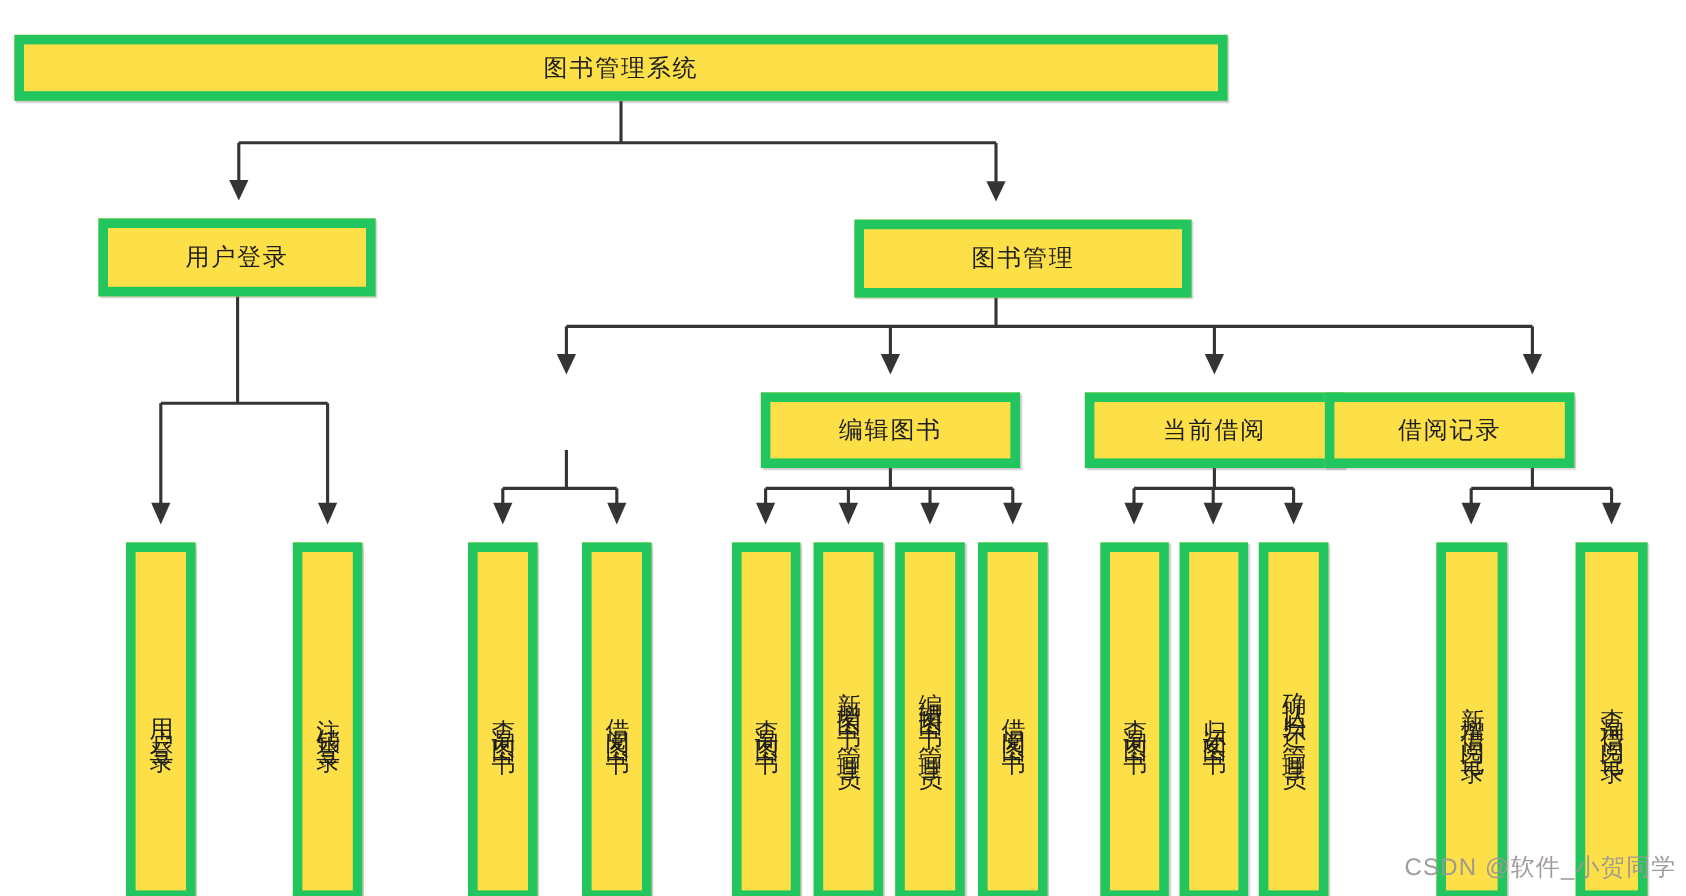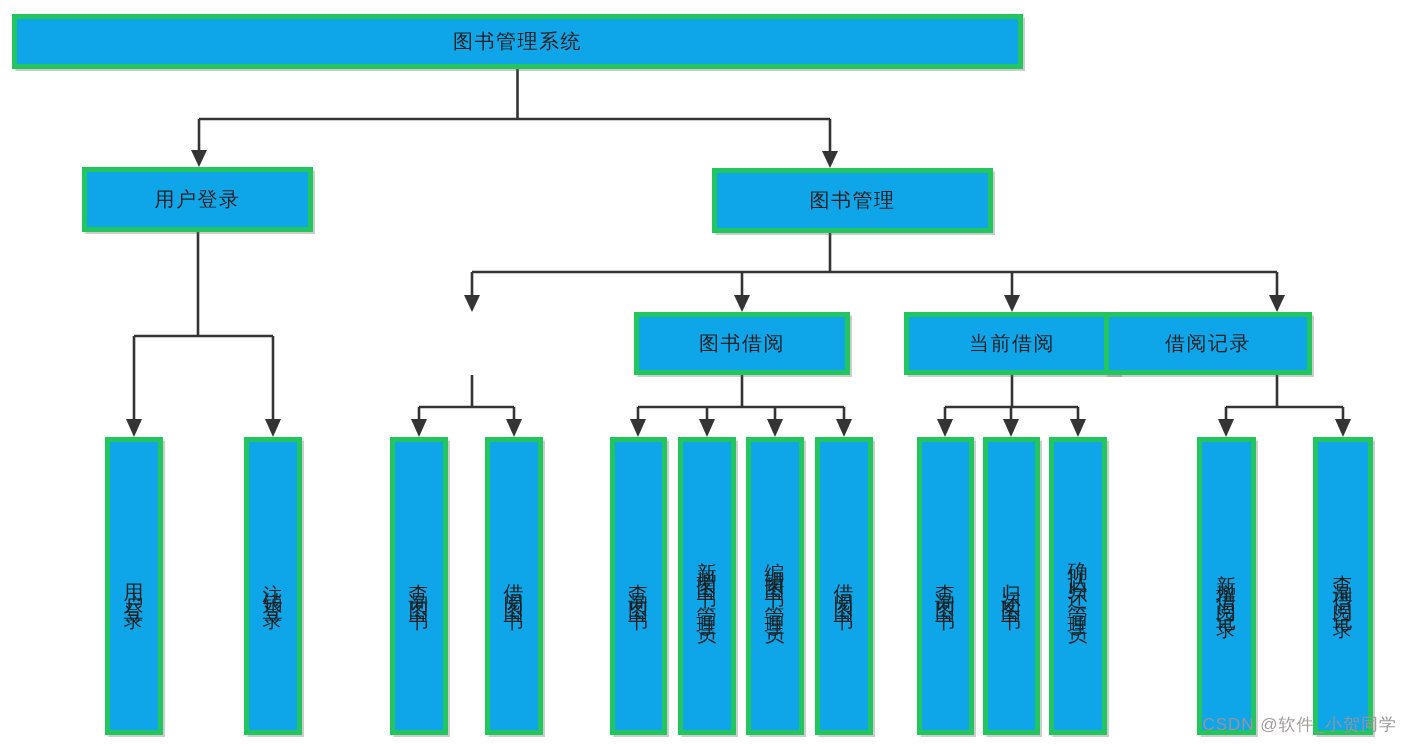--- a/index.html
+++ b/index.html
@@ -2,32 +2,33 @@
 <html><head>
 <meta charset="utf-8">
 <style>
   html,body{margin:0;padding:0;background:#ffffff;}
   .stage{
     position:relative;width:1405px;height:747px;background:#ffffff;overflow:hidden;
     font-family:"Liberation Sans", sans-serif;
   }
   .wires{position:absolute;left:0;top:0;z-index:0;}
   .box{
-    position:absolute;background:#0ea5e9;border:5px solid #22c55e;box-sizing:border-box;
+    position:absolute;background:#fde047;border:8px solid #22c55e;box-sizing:border-box;
     display:flex;align-items:center;justify-content:center;color:#1e1e1e;z-index:1;
     box-shadow:1.5px 1.5px 1px rgba(110,110,110,0.35);
+    margin-top:15px;
   }
   .box.h{font-size:20px;letter-spacing:1.5px;}
   .vtext{
     writing-mode:vertical-rl;text-orientation:mixed;
     font-size:20px;letter-spacing:9px;line-height:1;white-space:nowrap;
   }
   .watermark{
     position:absolute;right:8px;bottom:11px;z-index:5;
-    font-size:17px;color:rgba(156,150,150,0.95);letter-spacing:1px;
+    font-size:20px;color:rgba(156,150,150,0.95);letter-spacing:1px;
   }
 </style>
 </head>
 <body>
 
 <div class="stage">
 
   <svg class="wires" width="1405" height="747" viewBox="0 0 1405 747">
     <g stroke="#343434" stroke-width="2.6" fill="none">
 
@@ -92,21 +93,21 @@
       <polygon points="1218,419 1234,419 1226,437"></polygon>
       <polygon points="1335,419 1351,419 1343,437"></polygon>
     </g>
   </svg>
 
   <div class="box h" style="left:12px;top:14px;width:1011px;height:55px">图书管理系统</div>
 
   <div class="box h" style="left:82px;top:167px;width:231px;height:65px">用户登录</div>
   <div class="box h" style="left:712px;top:168px;width:281px;height:65px">图书管理</div>
 
-  <div class="box h" style="left:634px;top:312px;width:216px;height:63px">图书借阅</div>
+  <div class="box h" style="left:634px;top:312px;width:216px;height:63px">编辑图书</div>
   <div class="box h" style="left:904px;top:312px;width:216px;height:63px">当前借阅</div>
   <div class="box h" style="left:1104px;top:312px;width:208px;height:63px">借阅记录</div>
 
   <div class="box v" style="left:105px;top:437px;width:58px;height:298px">
     <span class="vtext">用户登录</span>
   </div>
   <div class="box v" style="left:244px;top:437px;width:58px;height:298px">
     <span class="vtext">注销登录</span>
   </div>
 

